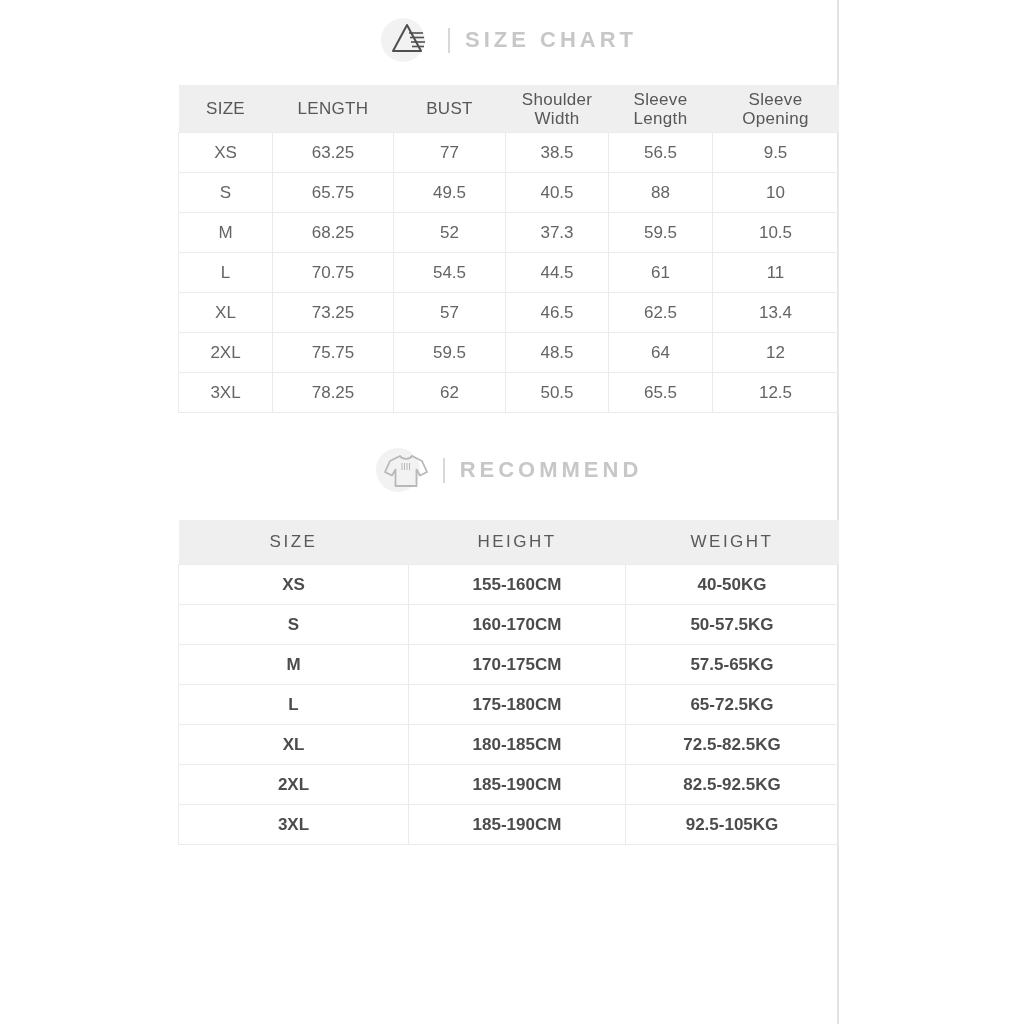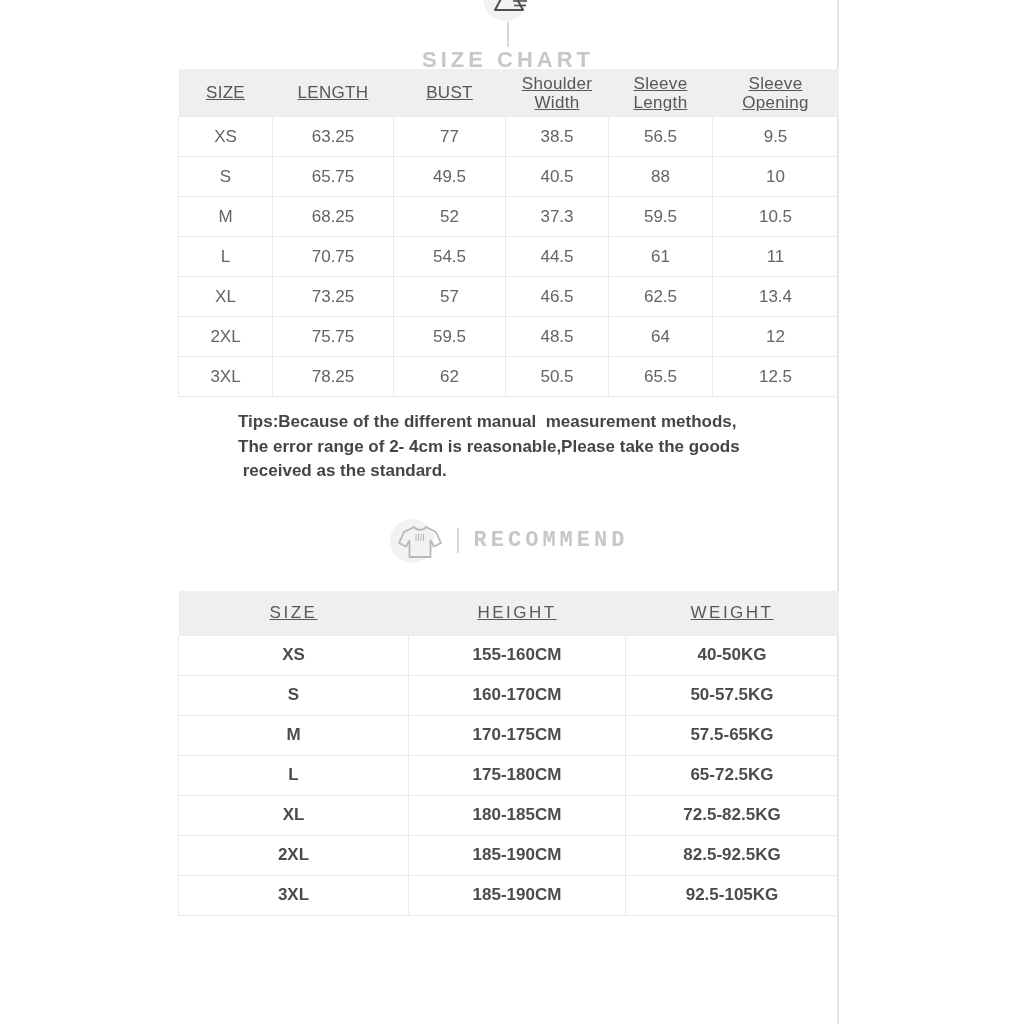--- a/index.html
+++ b/index.html
@@ -2,32 +2,32 @@
 <html><head>
 <meta charset="utf-8">
 <style>
   html,body{margin:0;padding:0;}
   .canvas{position:relative;width:1024px;height:1024px;background:#ffffff;overflow:hidden;
           font-family:"Liberation Sans","DejaVu Sans",sans-serif;}
   .edge-line{position:absolute;left:837px;top:0;width:2px;height:1024px;background:#e3e3e3;}
   .content{position:absolute;left:178px;top:0;width:660px;}
 
   .sec-head{display:flex;align-items:center;justify-content:center;height:46px;}
-  .sec-head1{margin-top:1px;flex-direction:column;}
-  .sec-head2{margin-top:34px;font-family:Liberation Mono, monospace;}
+  .sec-head1{margin-top:17px;}
+  .sec-head2{margin-top:34px;}
   .icon-wrap{position:relative;width:54px;height:46px;flex:0 0 auto;}
   .icon-bg{position:absolute;left:2px;top:1px;width:44px;height:44px;border-radius:50%;background:#f2f2f2;}
   .icon-wrap svg{position:absolute;left:9px;top:3px;}
   .v-divider{width:2px;height:25px;background:#d8d8d8;margin:0 15px;flex:0 0 auto;}
   .sec-title{font-size:22px;font-weight:bold;letter-spacing:4px;color:#c7c7c7;white-space:nowrap;}
 
   table{border-collapse:collapse;table-layout:fixed;width:660px;}
   .t1{margin-top:22px;}
   .t2{margin-top:27px;}
-  th{background:#efefef;font-weight:400;padding:0;vertical-align:middle;text-align:center;text-decoration:underline;}
+  th{background:#efefef;font-weight:400;padding:0;vertical-align:middle;text-align:center;}
   .t1 th{height:47px;font-size:17px;color:#57575a;letter-spacing:0.3px;}
   .t2 th{height:44px;font-size:17px;color:#59595b;letter-spacing:2.5px;}
   .hl{display:block;line-height:19px;}
   td{border:1px solid #ebebeb;height:39px;text-align:center;vertical-align:middle;padding:0;}
   .t1 td{font-size:17px;color:#646466;}
   .t2 td{font-size:17px;color:#4c4c4e;font-weight:bold;}
 
   .tips{font-size:17px;font-weight:bold;color:#454545;line-height:24.5px;}
   .tips div{white-space:pre-wrap;}
   .tips1{margin:13px 0 0 60px;}
@@ -146,25 +146,20 @@
             <td>3XL</td>
             <td>78.25</td>
             <td>62</td>
             <td>50.5</td>
             <td>65.5</td>
             <td>12.5</td>
           </tr>
       </tbody>
     </table>
 
-    <div class="tips tips1">
-      <div>Tips:Because of the different manual  measurement methods,</div>
-      <div>The error range of 2- 4cm is reasonable,Please take the goods</div>
-      <div> received as the standard.</div>
-    </div>
 
     <div class="sec-head sec-head2">
       <span class="icon-wrap">
         <span class="icon-bg"></span>
         <svg width="46" height="42" viewBox="0 0 46 42" fill="none" stroke="#b8b8b8" stroke-width="1.8" stroke-linejoin="round">
           <path d="M17 6 L7 11 L2 22 L9 25.5 L12.5 19.5 V36 H33.5 V19.5 L37 25.5 L44 22 L39 11 L29 6 C26.5 9.8 19.5 9.8 17 6 Z"></path>
           <path d="M19 13 V20 M21.5 13 V20 M24 13 V20 M26.5 13 V20" stroke-width="1"></path>
         </svg>
       </span>
       <span class="v-divider"></span>

